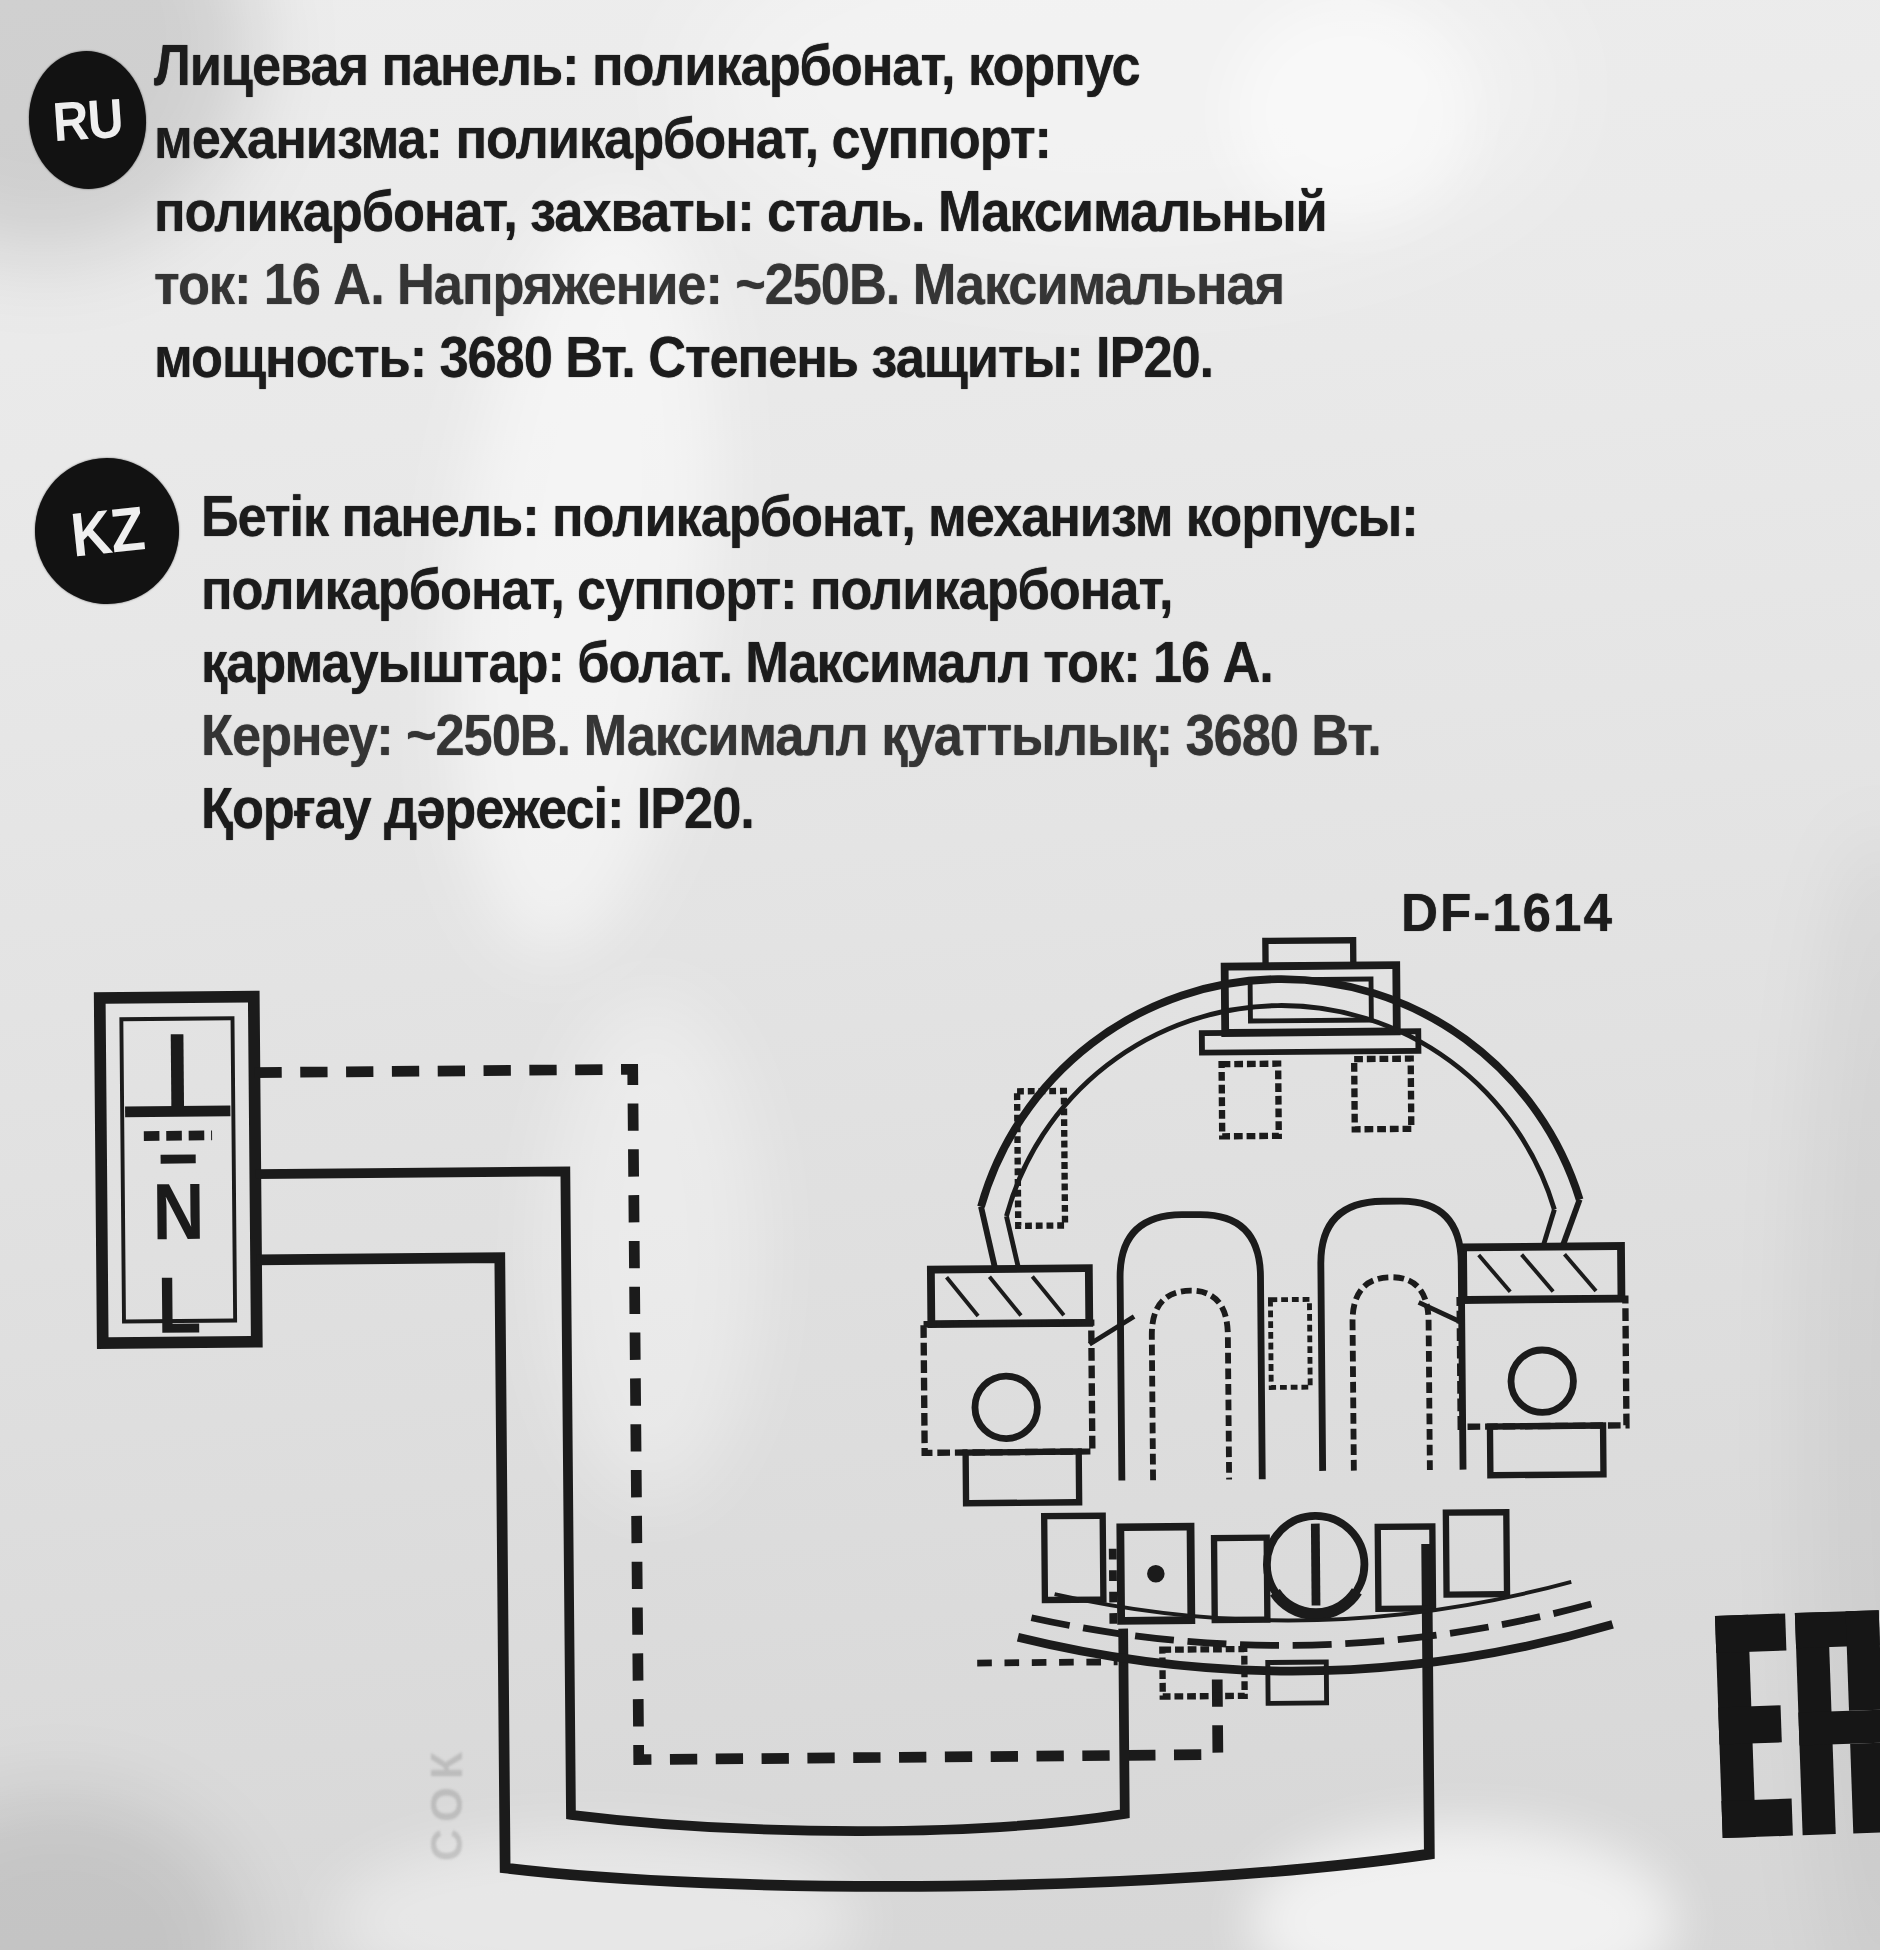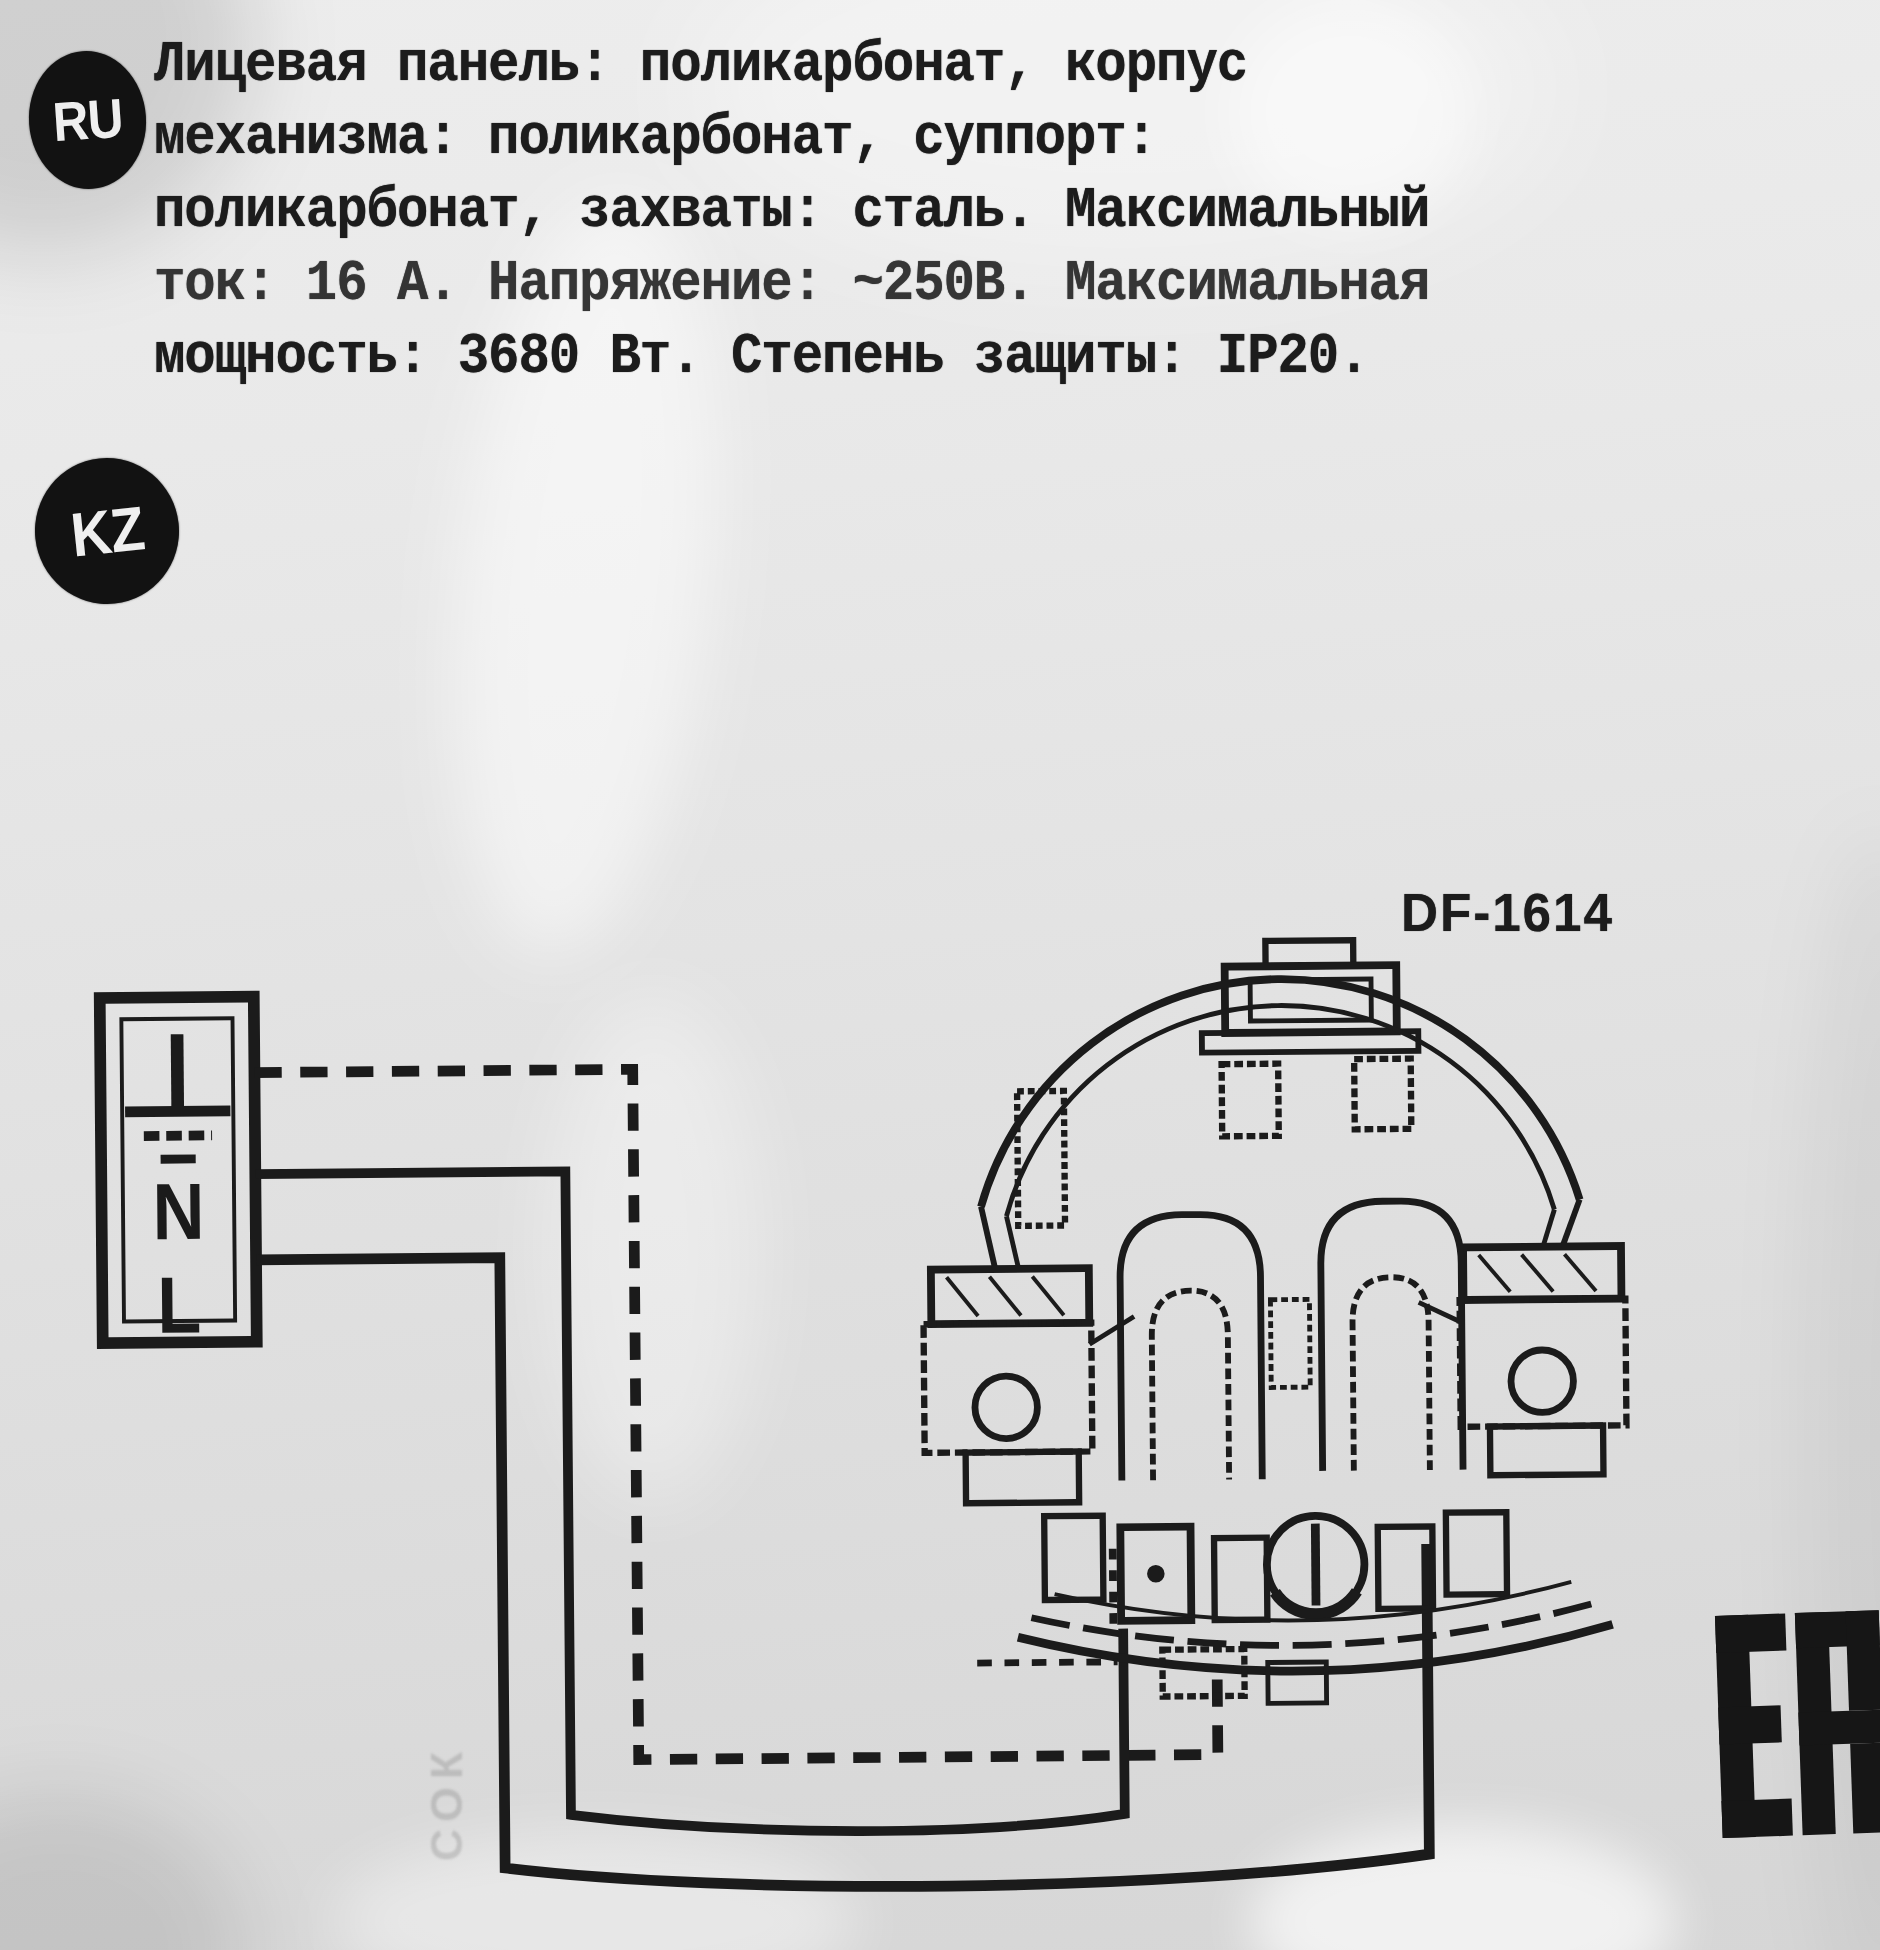--- a/index.html
+++ b/index.html
@@ -33,21 +33,21 @@
   .badge span{transform:scaleX(.9);letter-spacing:-1px;}
 
   .para{position:absolute;}
   .para .ln{
     white-space:nowrap;
     line-height:73px;height:73px;
     font-size:57px;font-weight:700;letter-spacing:-1.2px;
     transform:scaleX(.92);transform-origin:0 50%;
     text-shadow:0 0 1.1px rgba(25,25,25,.85);
   }
-  #ru-text{left:154px;top:29px;font-family:Liberation Mono, monospace;}
+  #ru-text{left:154px;top:29px;}
   #kz-text{left:201px;top:480px;}
   .ln.smudge{filter:blur(0.6px);opacity:.88;}
 
   .model{
     position:absolute;left:1401px;top:881px;
     font-size:54px;font-weight:700;letter-spacing:2px;
     transform:scaleX(.95);transform-origin:0 0;
     text-shadow:0 0 1px rgba(25,25,25,.8);
   }
 
@@ -85,20 +85,27 @@
   <div class="para" id="ru-text">
     <div class="ln">Лицевая панель: поликарбонат, корпус</div>
     <div class="ln">механизма: поликарбонат, суппорт:</div>
     <div class="ln">поликарбонат, захваты: сталь. Максимальный</div>
     <div class="ln smudge">ток: 16 А. Напряжение: ~250В. Максимальная</div>
     <div class="ln">мощность: 3680 Вт. Степень защиты: IP20.</div>
   </div>
 
   <div class="badge badge-kz">
     <span>KZ</span>
+  </div>
+  <div class="para" id="kz-text">
+    <div class="ln">Бетік панель: поликарбонат, механизм корпусы:</div>
+    <div class="ln">поликарбонат, суппорт: поликарбонат,</div>
+    <div class="ln">қармауыштар: болат. Максималл ток: 16 А.</div>
+    <div class="ln smudge">Кернеу: ~250В. Максималл қуаттылық: 3680 Вт.</div>
+    <div class="ln">Қорғау дәрежесі: IP20.</div>
   </div>
 
   <div class="model">DF-1614</div>
 
   <div class="watermark">СОК</div>
 
   <svg class="diagram" width="1880" height="1950" viewBox="0 0 1928 2000">
 
     <g>
       <rect class="ink" x="102" y="1016" width="158" height="354" stroke-width="12"></rect>

